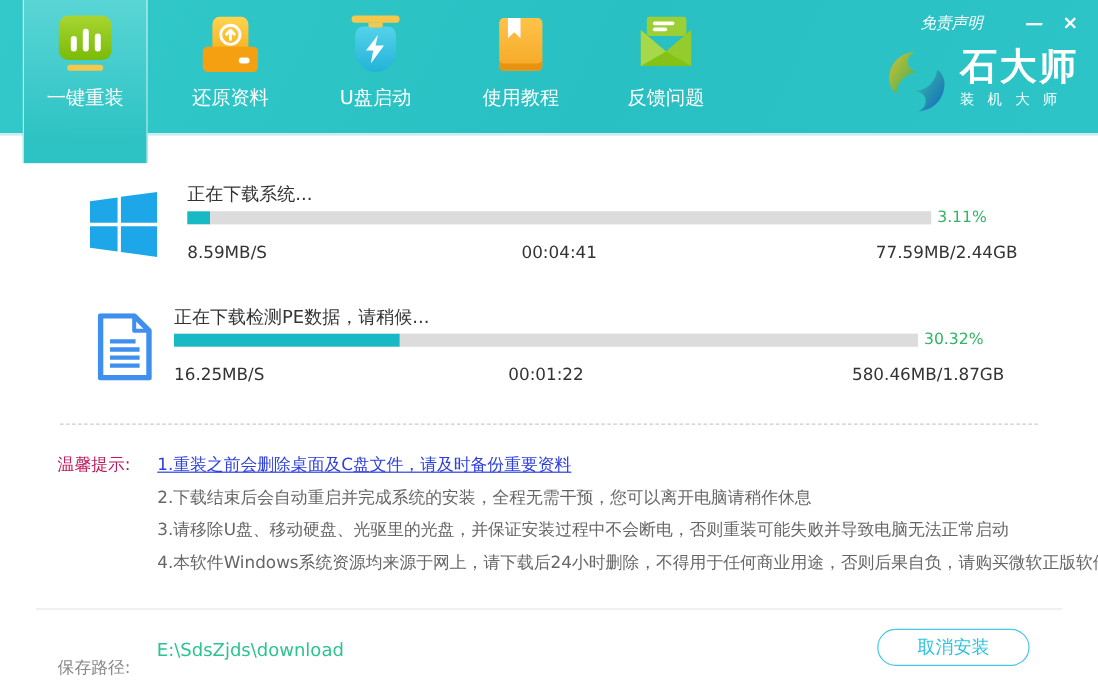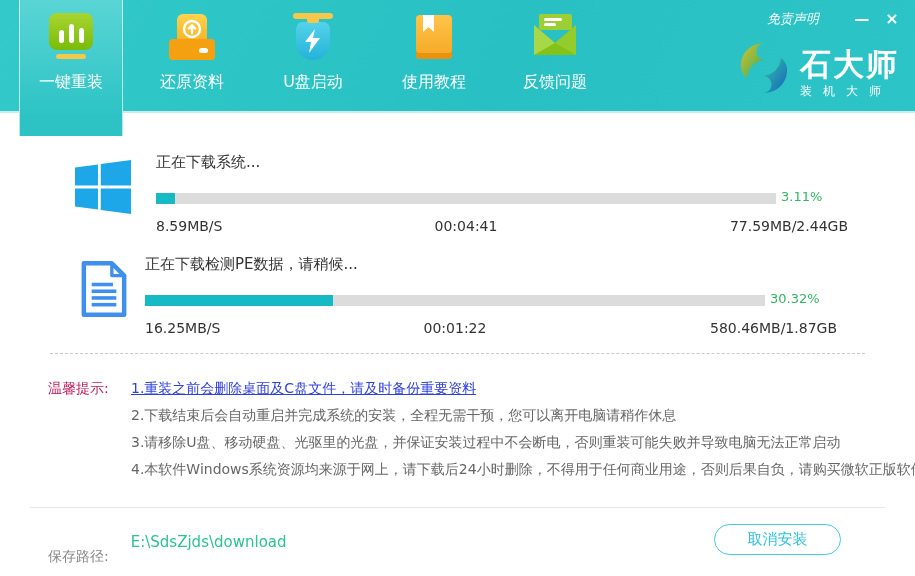--- a/index.html
+++ b/index.html
@@ -76,35 +76,35 @@
     clip-path:polygon(0 0,100% 0,100% 100%,50% 70%,0 100%);
   }
 
   
   .win-controls { position:absolute; top:9px; right:0; display:flex; align-items:center;font-style:italic; }
   .disclaimer { color:#ffffff; font-size:13px; cursor:pointer; margin-right:28px; }
   .win-btn { color:#ffffff; font-size:15px; font-weight:bold; width:30px; text-align:center; cursor:pointer; line-height:20px; }
   .win-btn.close { font-size:16px; margin-right:8px; }
 
   
-  .brand { position:absolute; right:16px; top:40px; display:flex; align-items:flex-end; }
+  .brand { position:absolute; right:16px; top:40px; display:flex; align-items:flex-start; }
   .brand-text { margin-left:8px; color:#fff; }
   .brand-name { font-size:31px; font-weight:bold; line-height:32px; letter-spacing:2px; }
   .brand-sub { font-size:12px; letter-spacing:11px; margin-top:3px; white-space:nowrap; }
 
   
   .main { position:relative; }
 
   .dl-section { position:absolute; left:75px; width:762px; }
   .dl-section.first { top:40px;padding-left:11px; }
   .dl-section.second { top:142px; }
   .dl-icon { position:absolute; left:0; top:6px; width:56px; height:56px; }
   .dl-body { margin-left:70px; }
   .dl-title { font-size:15px; color:#333; }
-  .bar-row { display:flex; align-items:flex-end; margin-top:17px; }
+  .bar-row { display:flex; align-items:center; margin-top:2px; }
   .bar-track { width:620px; height:11px; background:#dcdcdc; overflow:hidden; }
   .bar-fill { height:100%; background:#17b9c5; }
   .bar-pct { font-size:13px; color:#33b565; margin-left:5px; white-space:nowrap; }
   .stats { position:relative; height:16px; margin-top:14px; width:692px; font-size:14px; color:#333; }
   .stat-speed { position:absolute; left:0; }
   .stat-time { position:absolute; left:310px; transform:translateX(-50%); }
   .stat-size { position:absolute; right:0; }
 
   .dashed-divider {
     position:absolute; top:240px; left:50px; right:50px;
@@ -119,21 +119,21 @@
 
   
   .footer {
     position:absolute; left:0; right:0; bottom:0; height:69px;
     border-top:1px solid #e6e6e6; margin:0 30px; 
     display:flex; align-items:center;
   }
   .path-label { font-size:14px; color:#888; margin-left:18px;margin-top:30px; }
   .path-value { font-size:15px; color:#2bc48f; margin-left:22px; }
   .cancel-btn {
-    position:absolute; right:44px; top:16px;
+    position:absolute; right:27px; top:16px;
     width:127px; height:31px; border-radius:16px;
     border:1px solid #45c9e2; color:#2ec3dd; font-size:15px;
     background:#fff; display:flex; align-items:center; justify-content:center;
     cursor:pointer;
   }
 </style>
 </head>
 <body>
 
 <div class="header">

